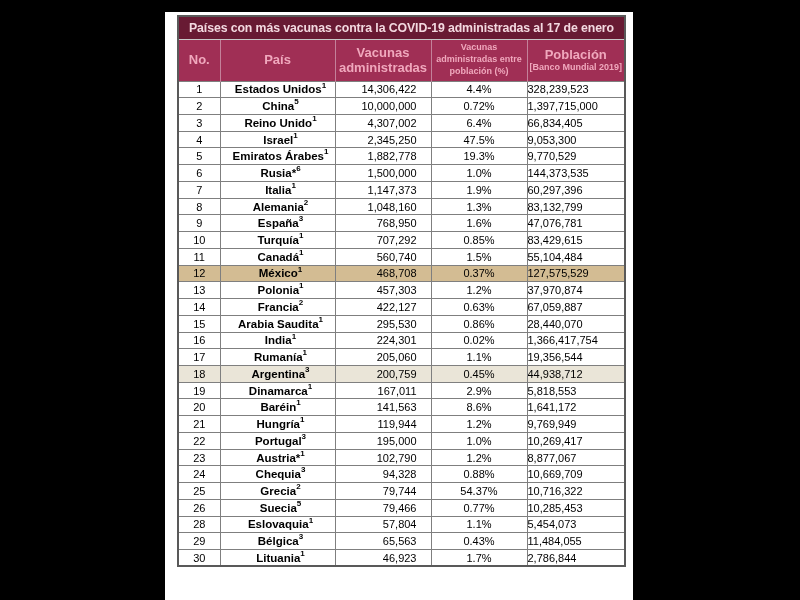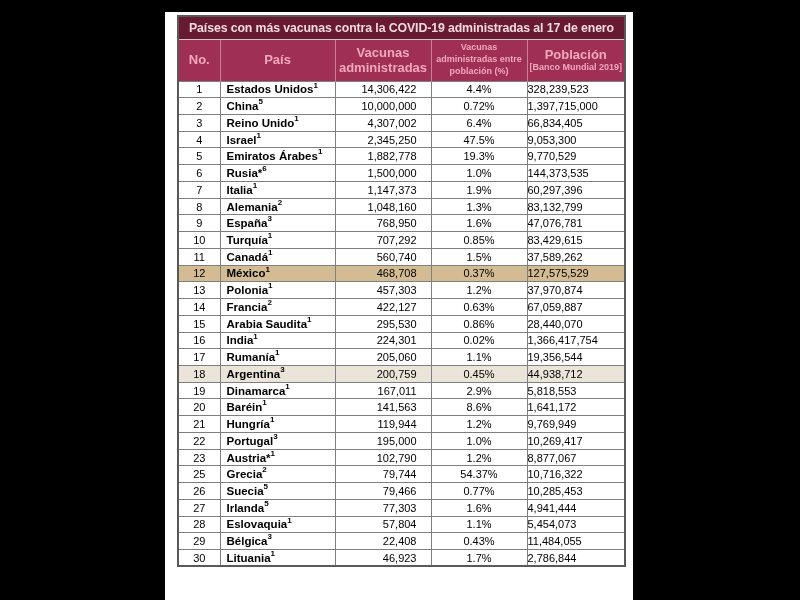--- a/index.html
+++ b/index.html
@@ -59,21 +59,21 @@
   tbody td {
     height: 16.74px;
     border: 1px solid var(--grid-line, #7f7f7f);
     font-size: 11px;
     color: var(--row-text, #000);
     vertical-align: middle;
     white-space: nowrap;
     overflow: hidden;
   }
   td.col-no  { text-align: center; }
-  td.col-country { text-align: left; padding-left: 6px; font-weight: bold; font-size: 11.5px; }
+  td.col-country { text-align: center; padding-left: 6px; font-weight: bold; font-size: 11.5px; }
   td.col-vaccines { text-align: right; padding-right: 14px; }
   td.col-pct { text-align: center; }
   td.col-pop { text-align: left; padding-right: 8px; }
   sup.cty-sup {
     font-size: 8px;
     font-weight: bold;
     line-height: 0;
     position: relative;
     top: -1px;
   }
@@ -192,21 +192,21 @@
     <td class="col-vaccines">707,292</td>
     <td class="col-pct">0.85%</td>
     <td class="col-pop">83,429,615</td>
   </tr>
 
   <tr class="data-row">
     <td class="col-no">11</td>
     <td class="col-country"><span>Canadá</span><sup class="cty-sup">1</sup></td>
     <td class="col-vaccines">560,740</td>
     <td class="col-pct">1.5%</td>
-    <td class="col-pop">37,589,262</td>
+    <td class="col-pop">55,104,484</td>
   </tr>
 
   <tr class="data-row" style="background-color: rgb(211, 188, 147);">
     <td class="col-no">12</td>
     <td class="col-country"><span>México</span><sup class="cty-sup">1</sup></td>
     <td class="col-vaccines">468,708</td>
     <td class="col-pct">0.37%</td>
     <td class="col-pop">127,575,529</td>
   </tr>
 
@@ -291,57 +291,57 @@
   </tr>
 
   <tr class="data-row">
     <td class="col-no">23</td>
     <td class="col-country"><span>Austria*</span><sup class="cty-sup">1</sup></td>
     <td class="col-vaccines">102,790</td>
     <td class="col-pct">1.2%</td>
     <td class="col-pop">8,877,067</td>
   </tr>
 
+  <tr class="data-row">
+    <td class="col-no">24</td>
+    <td class="col-country"><span>Chequia</span><sup class="cty-sup">3</sup></td>
+    <td class="col-vaccines">94,328</td>
+    <td class="col-pct">0.88%</td>
+    <td class="col-pop">10,669,709</td>
+  </tr>
 
   <tr class="data-row">
     <td class="col-no">25</td>
     <td class="col-country"><span>Grecia</span><sup class="cty-sup">2</sup></td>
     <td class="col-vaccines">79,744</td>
     <td class="col-pct">54.37%</td>
     <td class="col-pop">10,716,322</td>
   </tr>
 
   <tr class="data-row">
     <td class="col-no">26</td>
     <td class="col-country"><span>Suecia</span><sup class="cty-sup">5</sup></td>
     <td class="col-vaccines">79,466</td>
     <td class="col-pct">0.77%</td>
     <td class="col-pop">10,285,453</td>
   </tr>
 
-  <tr class="data-row">
-    <td class="col-no">27</td>
-    <td class="col-country"><span>Irlanda</span><sup class="cty-sup">5</sup></td>
-    <td class="col-vaccines">77,303</td>
-    <td class="col-pct">1.6%</td>
-    <td class="col-pop">4,941,444</td>
-  </tr>
 
   <tr class="data-row">
     <td class="col-no">28</td>
     <td class="col-country"><span>Eslovaquia</span><sup class="cty-sup">1</sup></td>
     <td class="col-vaccines">57,804</td>
     <td class="col-pct">1.1%</td>
     <td class="col-pop">5,454,073</td>
   </tr>
 
   <tr class="data-row">
     <td class="col-no">29</td>
     <td class="col-country"><span>Bélgica</span><sup class="cty-sup">3</sup></td>
-    <td class="col-vaccines">22,408</td>
+    <td class="col-vaccines">65,563</td>
     <td class="col-pct">0.43%</td>
     <td class="col-pop">11,484,055</td>
   </tr>
 
   <tr class="data-row">
     <td class="col-no">30</td>
     <td class="col-country"><span>Lituania</span><sup class="cty-sup">1</sup></td>
     <td class="col-vaccines">46,923</td>
     <td class="col-pct">1.7%</td>
     <td class="col-pop">2,786,844</td>

